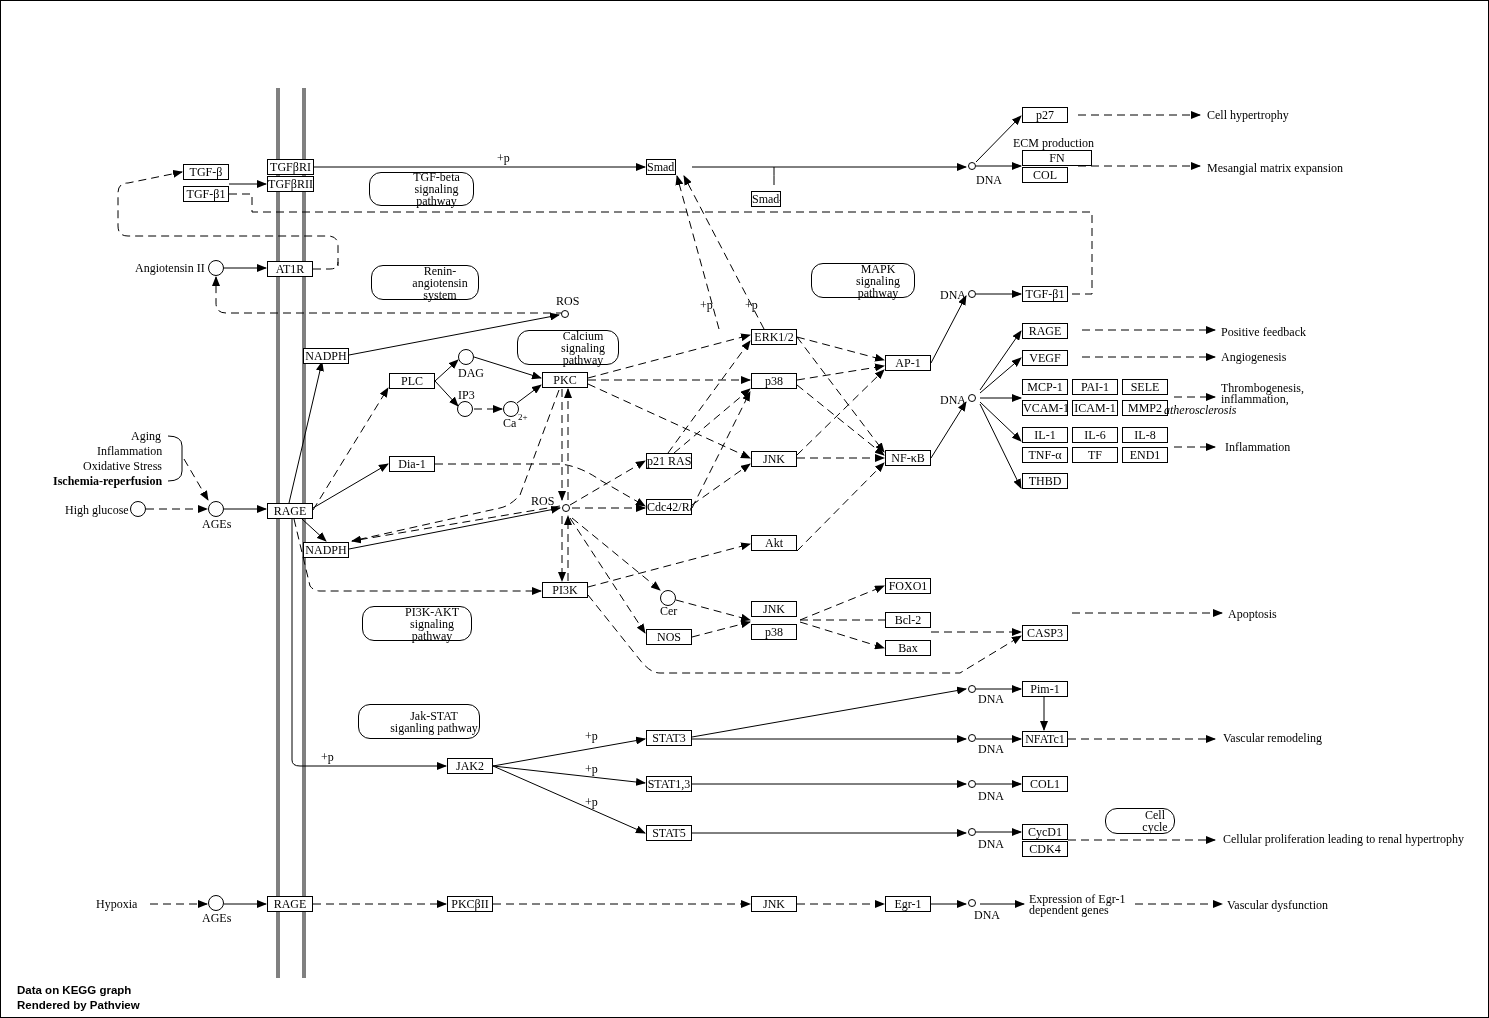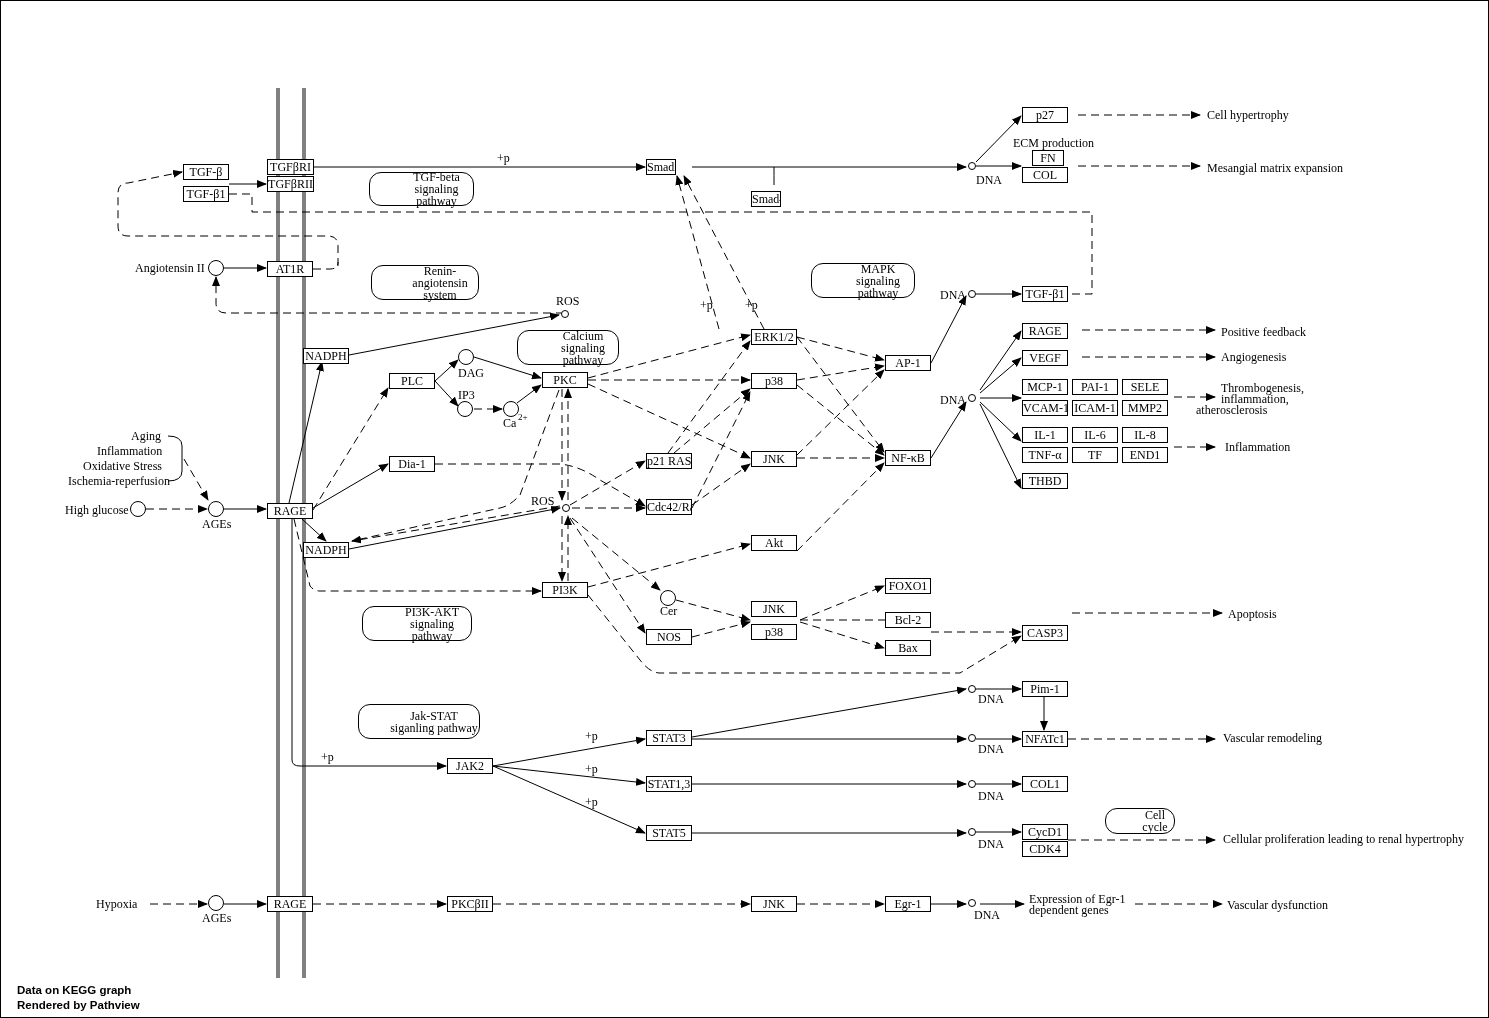--- a/index.html
+++ b/index.html
@@ -154,21 +154,21 @@
       <div class="gene" style="left: 542px; top: 582px; width: 46px;">PI3K</div>
       <div class="gene" style="left: 646px; top: 453px; width: 46px;">p21 RAS</div>
       <div class="gene" style="left: 646px; top: 499px; width: 46px;">Cdc42/Rac1</div>
       <div class="gene" style="left: 751px; top: 329px; width: 46px;">ERK1/2</div>
       <div class="gene" style="left: 751px; top: 373px; width: 46px;">p38</div>
       <div class="gene" style="left: 751px; top: 451px; width: 46px;">JNK</div>
       <div class="gene" style="left: 751px; top: 535px; width: 46px;">Akt</div>
       <div class="gene" style="left: 885px; top: 355px; width: 46px;">AP-1</div>
       <div class="gene" style="left: 885px; top: 450px; width: 46px;">NF-κB</div>
       <div class="gene" style="left: 1022px; top: 107px; width: 46px;">p27</div>
-      <div class="gene" style="left: 1022px; top: 150px; width: 32px; margin-left: 10px;">FN</div>
+      <div class="gene" style="left: 1022px; top: 150px; width: 70px;">FN</div>
       <div class="gene" style="left: 1022px; top: 167px; width: 46px;">COL</div>
       <div class="gene" style="left: 1022px; top: 286px; width: 46px;">TGF-β1</div>
       <div class="gene" style="left: 1022px; top: 323px; width: 46px;">RAGE</div>
       <div class="gene" style="left: 1022px; top: 350px; width: 46px;">VEGF</div>
       <div class="gene" style="left: 1022px; top: 379px; width: 46px;">MCP-1</div>
       <div class="gene" style="left: 1072px; top: 379px; width: 46px;">PAI-1</div>
       <div class="gene" style="left: 1122px; top: 379px; width: 46px;">SELE</div>
       <div class="gene" style="left: 1022px; top: 400px; width: 46px;">VCAM-1</div>
       <div class="gene" style="left: 1072px; top: 400px; width: 46px;">ICAM-1</div>
       <div class="gene" style="left: 1122px; top: 400px; width: 46px;">MMP2</div>
@@ -243,33 +243,33 @@
       <div class="lbl" style="left: 135px; top: 262px;">Angiotensin II</div>
       <div class="lbl" style="left: 556px; top: 295px;">ROS</div>
       <div class="lbl" style="left: 458px; top: 367px;">DAG</div>
       <div class="lbl" style="left: 458px; top: 389px;">IP3</div>
       <div class="lbl" style="left: 503px; top: 417px;">Ca</div>
       <div class="lbl" style="left: 531px; top: 495px;">ROS</div>
       <div class="lbl" style="left: 660px; top: 605px;">Cer</div>
       <div class="lbl" style="left: 131px; top: 430px;">Aging</div>
       <div class="lbl" style="left: 97px; top: 445px;">Inflammation</div>
       <div class="lbl" style="left: 83px; top: 460px;">Oxidative Stress</div>
-      <div class="lbl" style="left: 68px; top: 475px;">Ischemia-reperfusion</div>
+      <div class="lbl" style="left: 53px; top: 475px; font-weight: bold;">Ischemia-reperfusion</div>
       <div class="lbl" style="left: 65px; top: 504px;">High glucose</div>
       <div class="lbl" style="left: 202px; top: 518px;">AGEs</div>
       <div class="lbl" style="left: 96px; top: 898px;">Hypoxia</div>
       <div class="lbl" style="left: 202px; top: 912px;">AGEs</div>
       <div class="lbl" style="left: 1013px; top: 137px;">ECM production</div>
       <div class="lbl" style="left: 1207px; top: 109px;">Cell hypertrophy</div>
       <div class="lbl" style="left: 1207px; top: 162px;">Mesangial matrix expansion</div>
       <div class="lbl" style="left: 1221px; top: 326px;">Positive feedback</div>
       <div class="lbl" style="left: 1221px; top: 351px;">Angiogenesis</div>
       <div class="lbl" style="left: 1221px; top: 382px;">Thrombogenesis,</div>
       <div class="lbl" style="left: 1221px; top: 393px;">inflammation,</div>
-      <div class="lbl" style="left: 1196px; top: 404px;">atherosclerosis</div>
+      <div class="lbl" style="left: 1164px; top: 404px; font-style: italic;">atherosclerosis</div>
       <div class="lbl" style="left: 1225px; top: 441px;">Inflammation</div>
       <div class="lbl" style="left: 1228px; top: 608px;">Apoptosis</div>
       <div class="lbl" style="left: 1223px; top: 732px;">Vascular remodeling</div>
       <div class="lbl" style="left: 1223px; top: 833px;">Cellular proliferation leading to renal hypertrophy</div>
       <div class="lbl" style="left: 1029px; top: 893px;">Expression of Egr-1</div>
       <div class="lbl" style="left: 1029px; top: 904px;">dependent genes</div>
       <div class="lbl" style="left: 1227px; top: 899px;">Vascular dysfunction</div>
       <div class="lbl" style="left: 518px; top: 411px; font-size: 9px;">2+</div>
       <div class="cmp" style="left: 208px; top: 260px; width: 16px; height: 16px;"></div>
       <div class="cmp" style="left: 561px; top: 310px; width: 8px; height: 8px;"></div>

